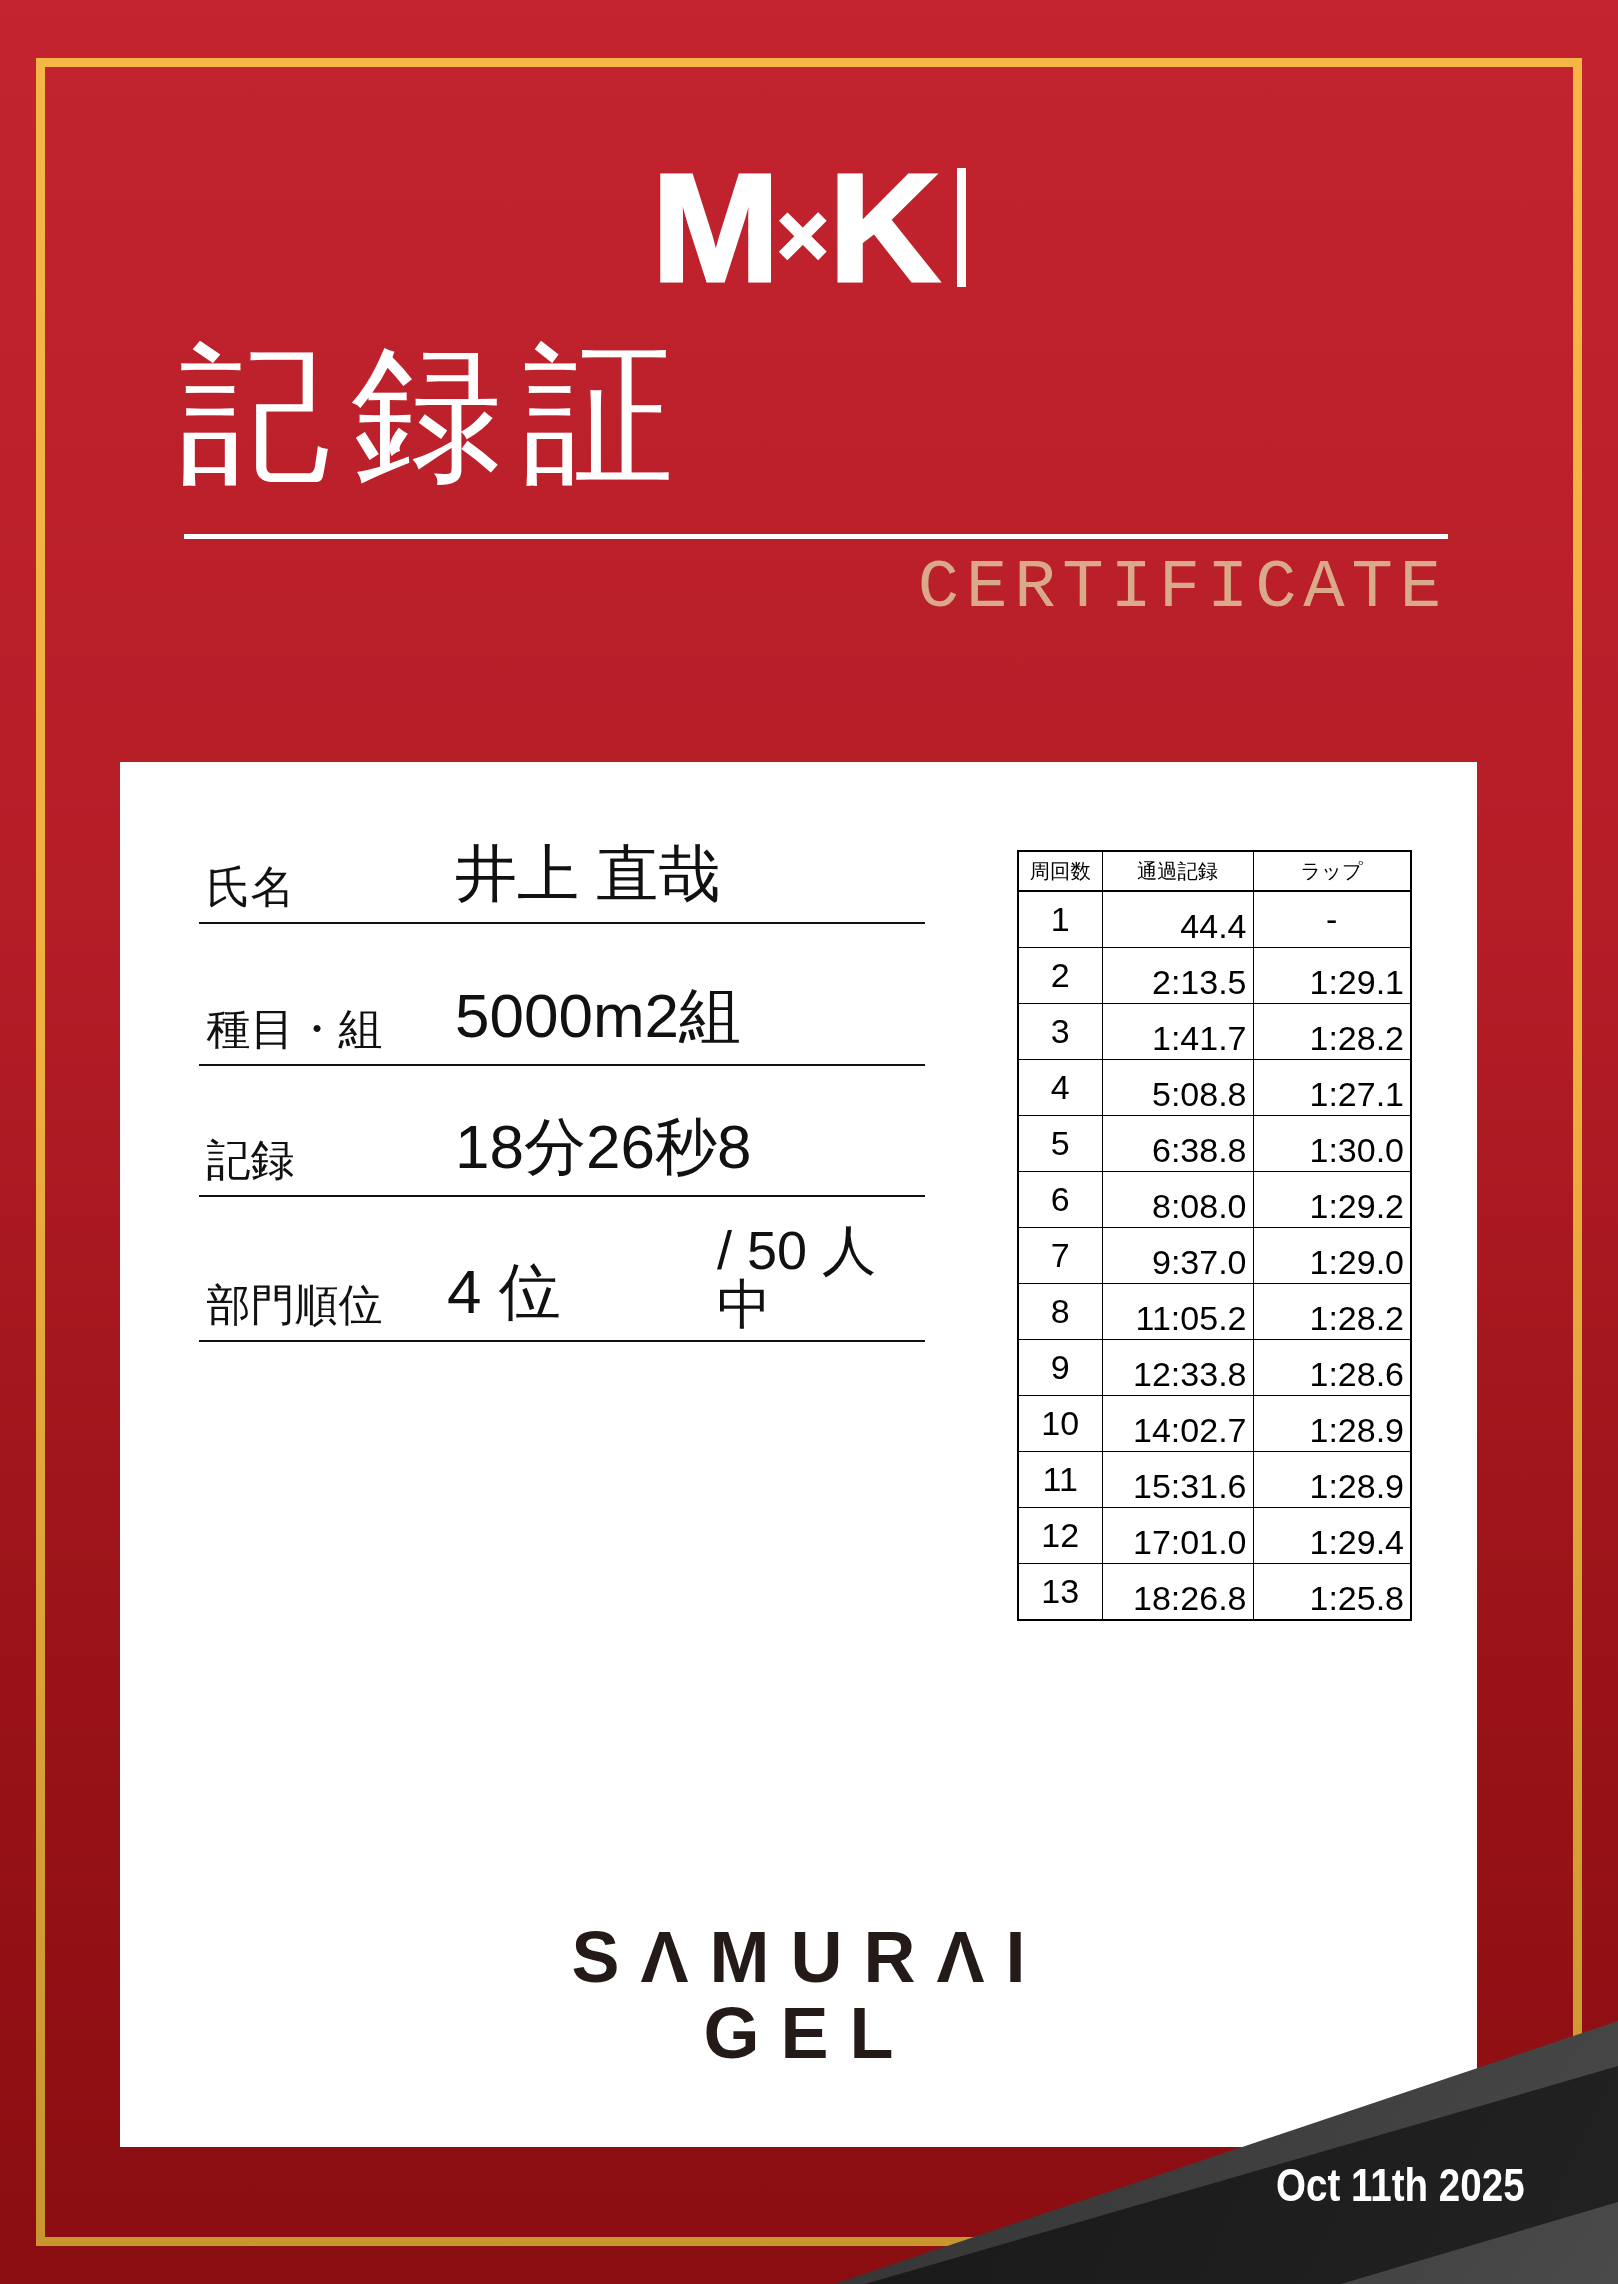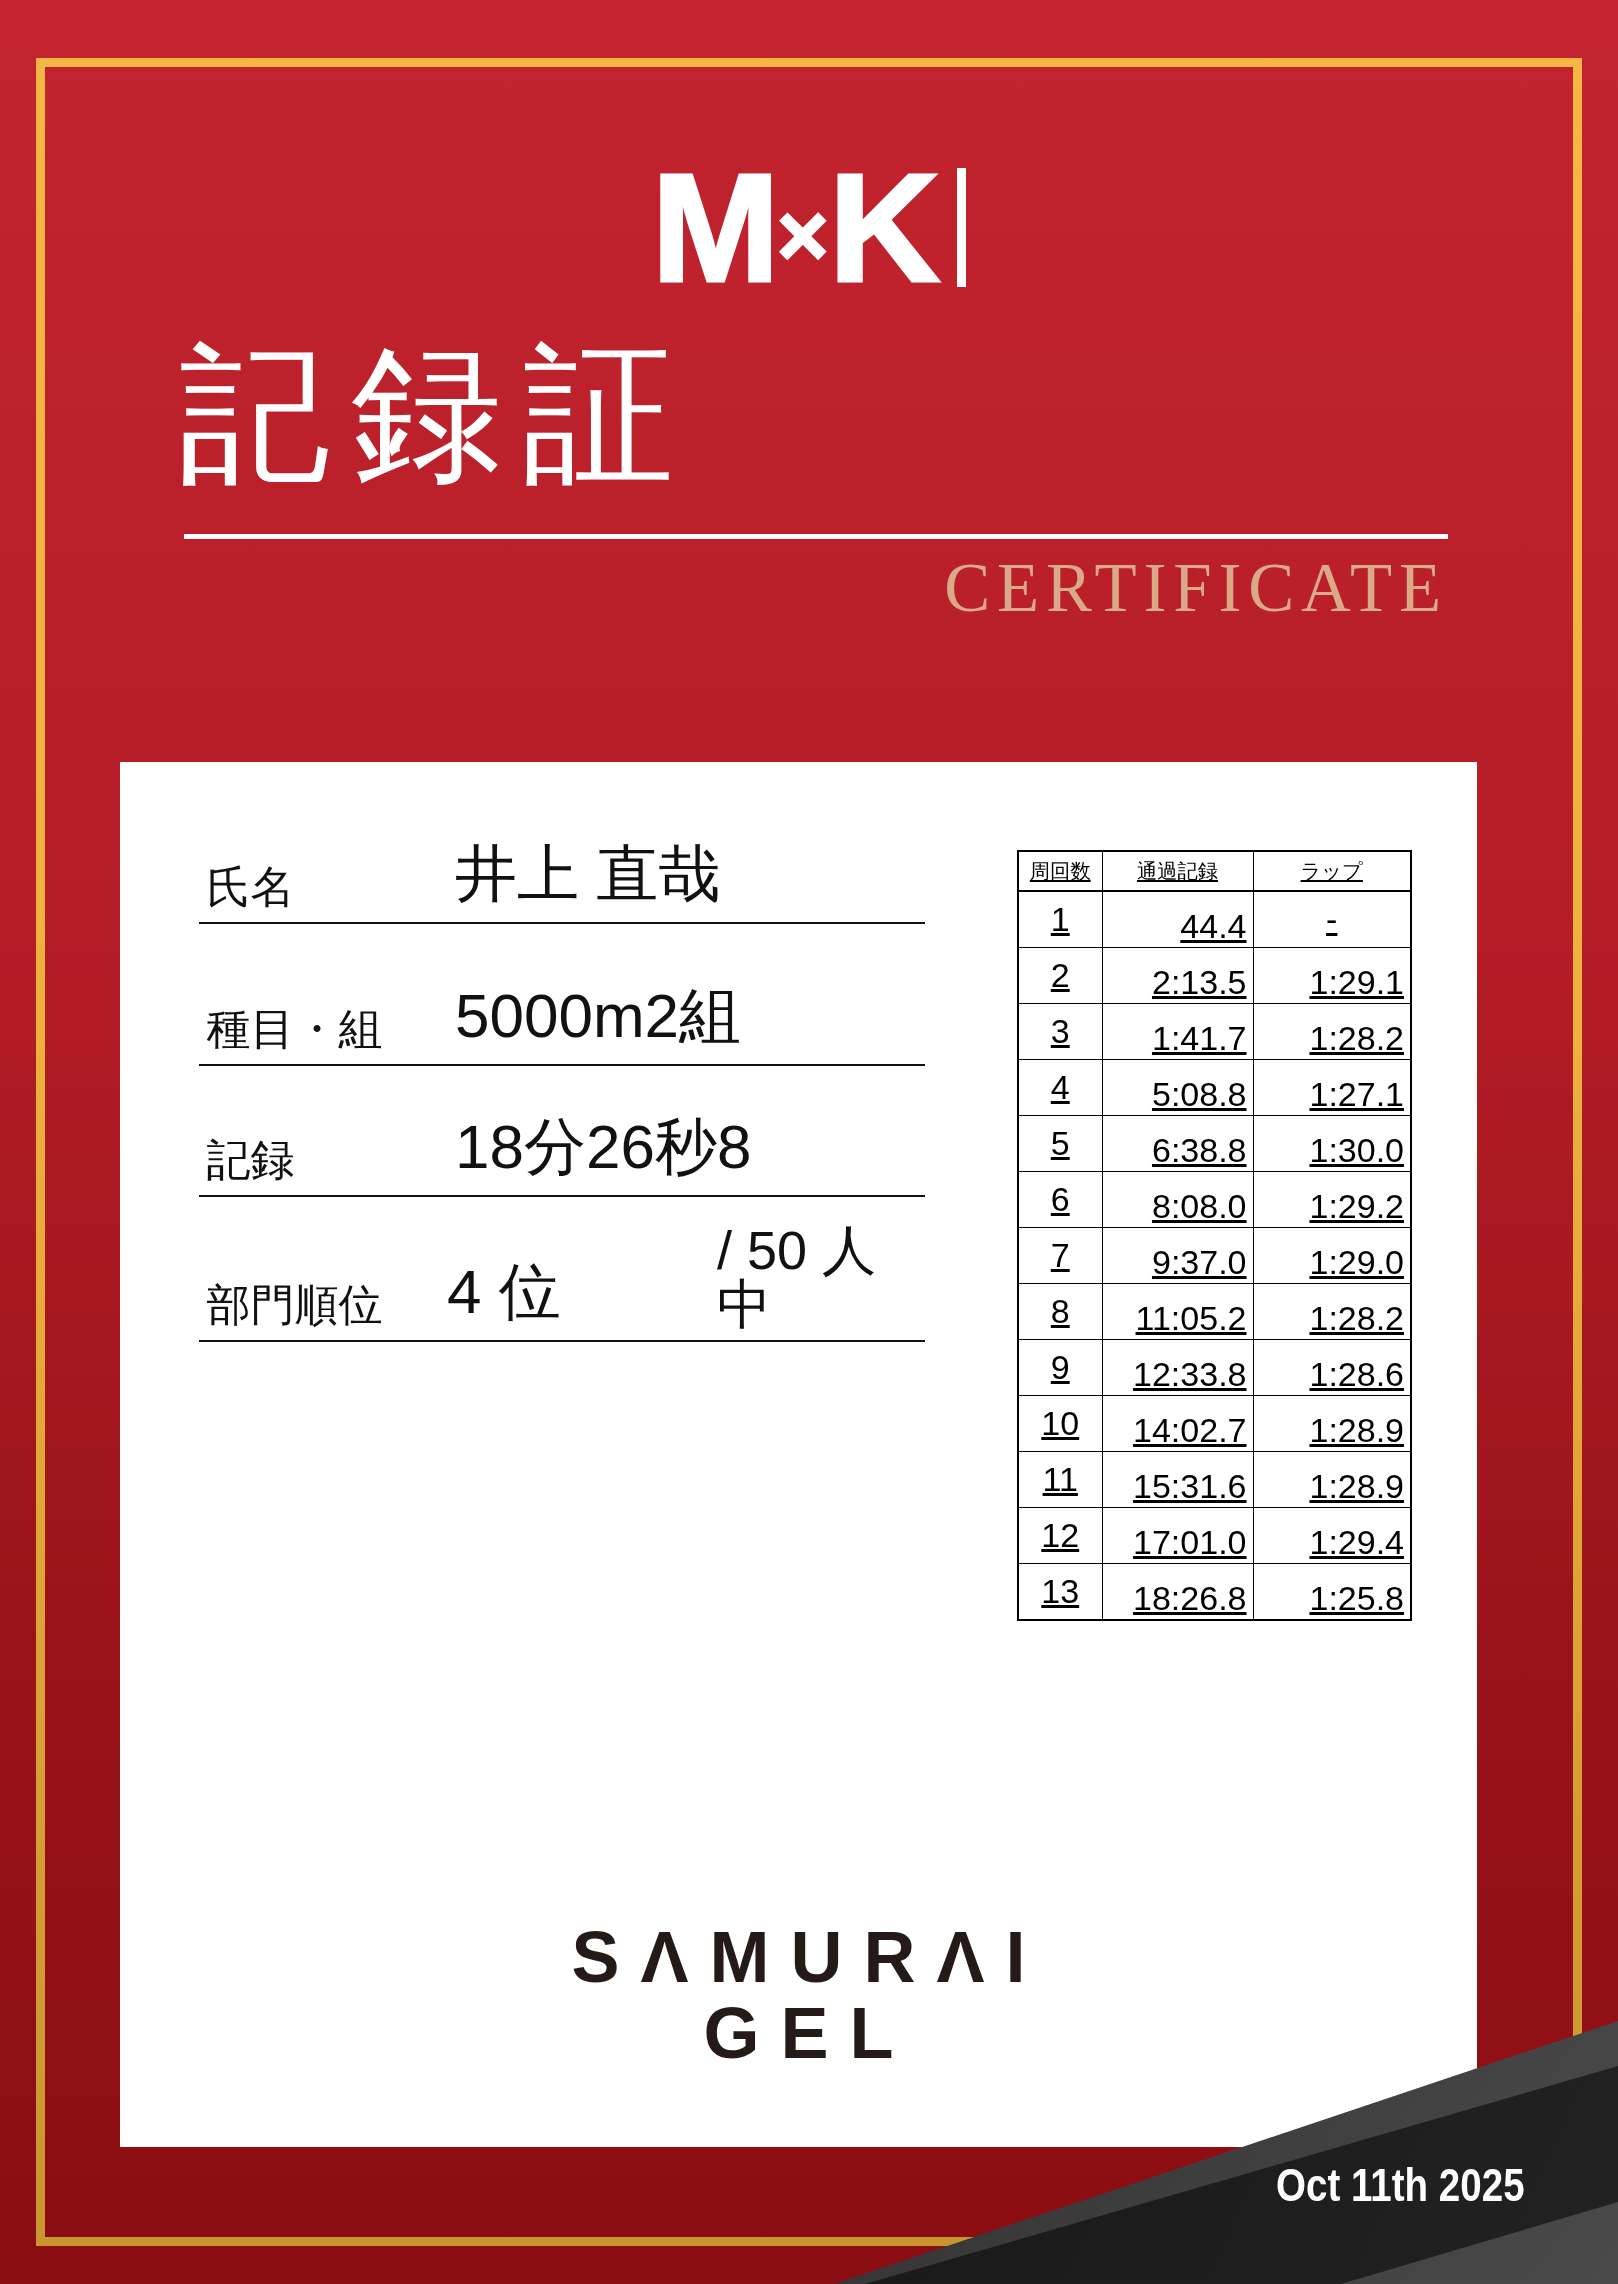--- a/index.html
+++ b/index.html
@@ -35,39 +35,39 @@
   .divider-bar{width:9.8px;height:119px;background:#ffffff;}
   .jp-title{
     position:absolute;left:179px;top:340px;
     font-family:"Liberation Serif","DejaVu Serif",serif;
     font-size:151px;line-height:1;letter-spacing:21px;color:#ffffff;
   }
   .head-rule{position:absolute;left:184px;top:534px;width:1264px;height:4.5px;background:#ffffff;}
   .en-title{
     position:absolute;left:184px;top:554px;width:1264px;
     text-align:right;
-    font-family:Liberation Serif, serif;
+    font-family:Liberation Mono, monospace;
     font-size:69px;line-height:1;letter-spacing:6.8px;color:#d9a98a;
   }
   
   .card{position:absolute;left:120px;top:762px;width:1357px;height:1385px;background:#ffffff;}
   
   .frow{position:absolute;left:199px;width:726px;height:94px;border-bottom:2.3px solid #111111;}
   .frow .lbl{position:absolute;left:7.5px;bottom:13.5px;font-size:44px;color:#111111;line-height:1;}
   .frow .val{position:absolute;left:256px;bottom:17px;font-size:62px;color:#111111;line-height:1;}
   .frow .val2{position:absolute;left:518px;bottom:9px;font-size:54px;color:#111111;line-height:1;margin-top:41px;}
   #row-name{top:828px;}
   #row-event{top:970px;}
   #row-record{top:1101px;}
   #row-rank{top:1246px;}
   #row-rank .val{left:248px;}
   
   .laps{position:absolute;left:1017px;top:850px;border-collapse:collapse;table-layout:fixed;background:#ffffff;}
   .laps,.laps th,.laps td{border:1.5px solid #000000;}
-  .laps{border-width:2.3px;text-decoration:underline;}
+  .laps{border-width:2.3px;}
   .laps th{
     height:38px;font-size:20.3px;font-weight:normal;color:#000000;
     text-align:center;vertical-align:middle;border-bottom-width:2.3px;padding:0;
   }
   .laps td{
     height:41px;font-size:34px;color:#000000;vertical-align:middle;
     padding:14px 6px 0 0;white-space:nowrap;
   }
   .laps td.c-lap{text-align:center;padding:0;}
   .laps td.c-time{text-align:right;}

